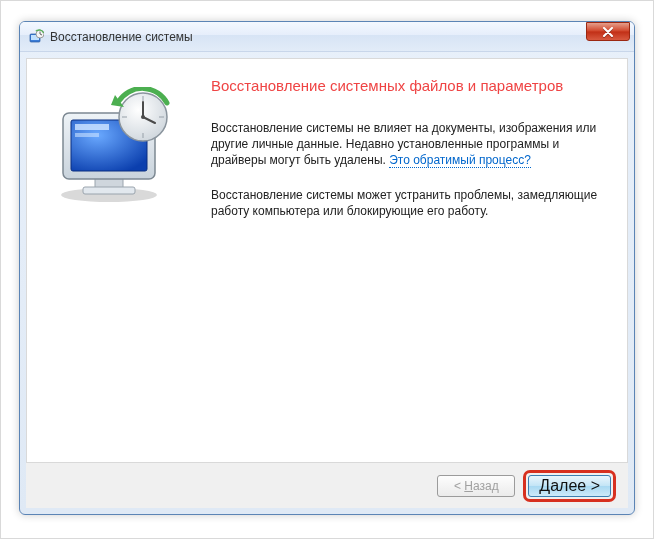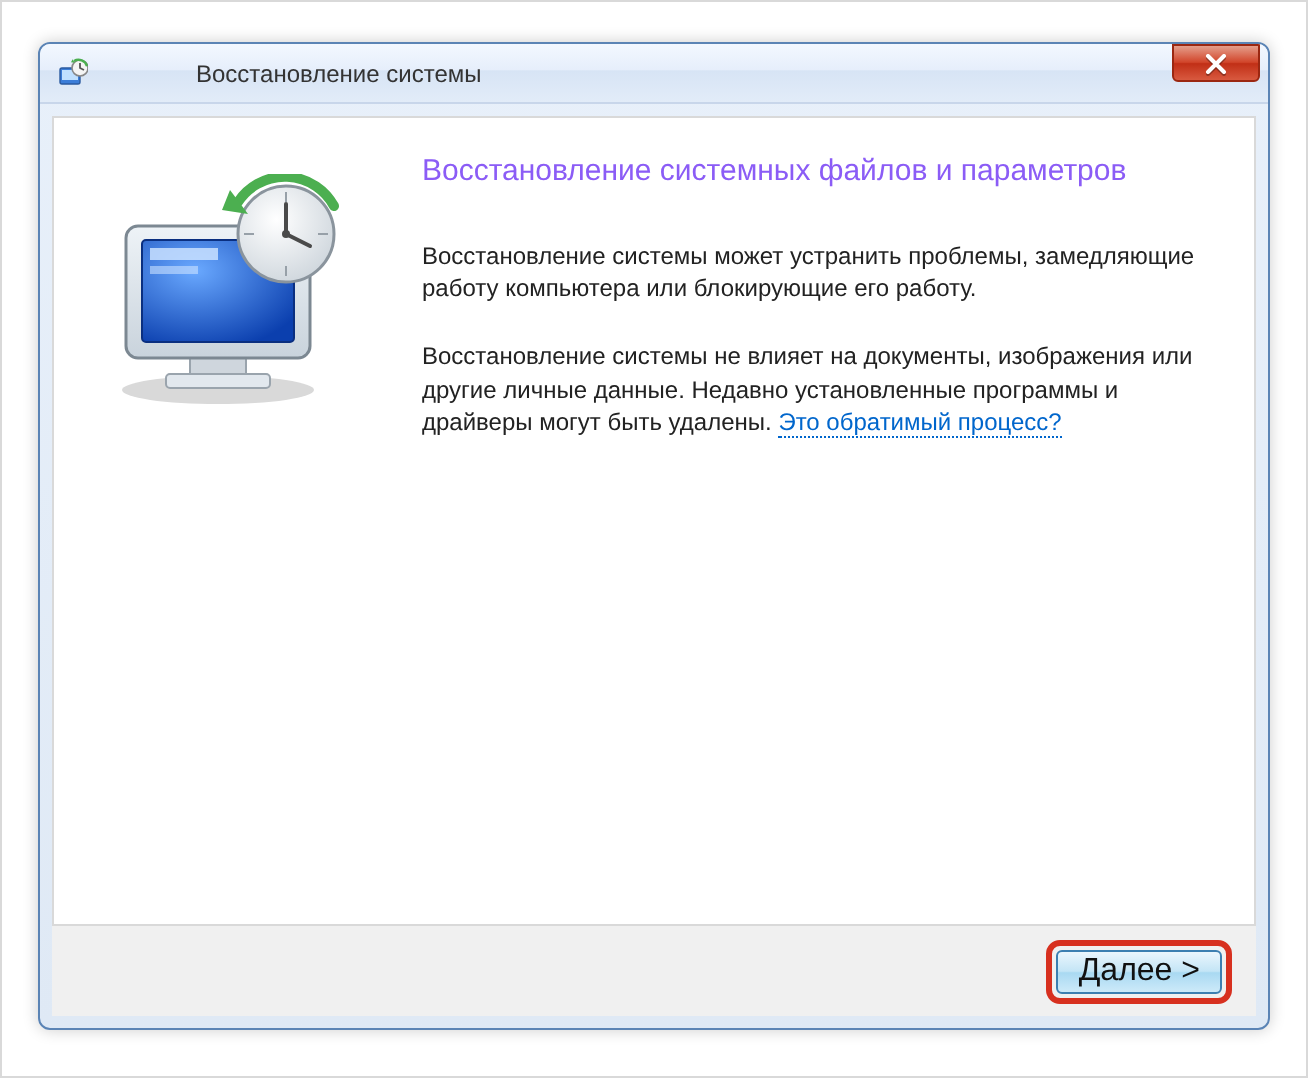--- a/index.html
+++ b/index.html
@@ -33,21 +33,20 @@
   overflow: hidden;
 }
 .titlebar {
   height: 30px;
   background: linear-gradient(#f3f8ff 0%, #e6eefb 45%, #d7e4f5 46%, #e2ecf8 100%);
   border-bottom: 1px solid #c8d6ea;
   display: flex;
   align-items: center;
   padding: 0 6px 0 8px;
   position: relative;
-  gap: 48px;
 }
 .title-icon {
   width: 16px;
   height: 16px;
   margin-right: 6px;
   flex-shrink: 0;
 }
 .title-text {
   color: #333;
   font-size: 12px;
@@ -88,21 +87,21 @@
   width: 140px;
   height: 120px;
   position: relative;
 }
 .right-col {
   flex: 1;
   padding-left: 6px;
 }
 .page-heading {
   font-size: 15px;
-  color: #8b5cf6;
+  color: #ef4444;
   font-weight: normal;
   margin-bottom: 26px;
 }
 .para {
   font-size: 12px;
   color: #222;
   line-height: 1.35;
   margin-bottom: 18px;
 }
 .link {
@@ -219,26 +218,27 @@
           <line x1="98" y1="30" x2="98" y2="15" stroke="#4a4a4a" stroke-width="2" stroke-linecap="round"></line>
           <line x1="98" y1="30" x2="110" y2="36" stroke="#4a4a4a" stroke-width="2" stroke-linecap="round"></line>
           <circle cx="98" cy="30" r="2" fill="#4a4a4a"></circle>
           <path d="M 74 14 A 28 28 0 0 1 122 16" stroke="#4caf50" stroke-width="5" fill="none" stroke-linecap="round"></path>
           <polygon points="70,8 79,20 66,18" fill="#4caf50"></polygon>
         </svg>
       </div>
     </div>
     <div class="right-col">
       <h1 class="page-heading">Восстановление системных файлов и параметров</h1>
-      <p class="para">Восстановление системы может устранить проблемы, замедляющие работу компьютера или блокирующие его работу.</p>
       <p class="para">
         <span>Восстановление системы не влияет на документы, изображения или другие личные данные. Недавно установленные программы и драйверы могут быть удалены. </span><a class="link">Это обратимый процесс?</a>
       </p>
+      <p class="para">Восстановление системы может устранить проблемы, замедляющие работу компьютера или блокирующие его работу.</p>
     </div>
   </div>
 
   <div class="footer">
+    <button class="btn" disabled=""><span>&lt; </span><span class="underline-accel">Н</span><span>азад</span></button>
     <span class="btn-next-wrap">
       <button class="btn-next"><span class="underline-accel">Д</span><span>алее &gt;</span></button>
     </span>
   </div>
 
 </div>
 
 </body></html>

